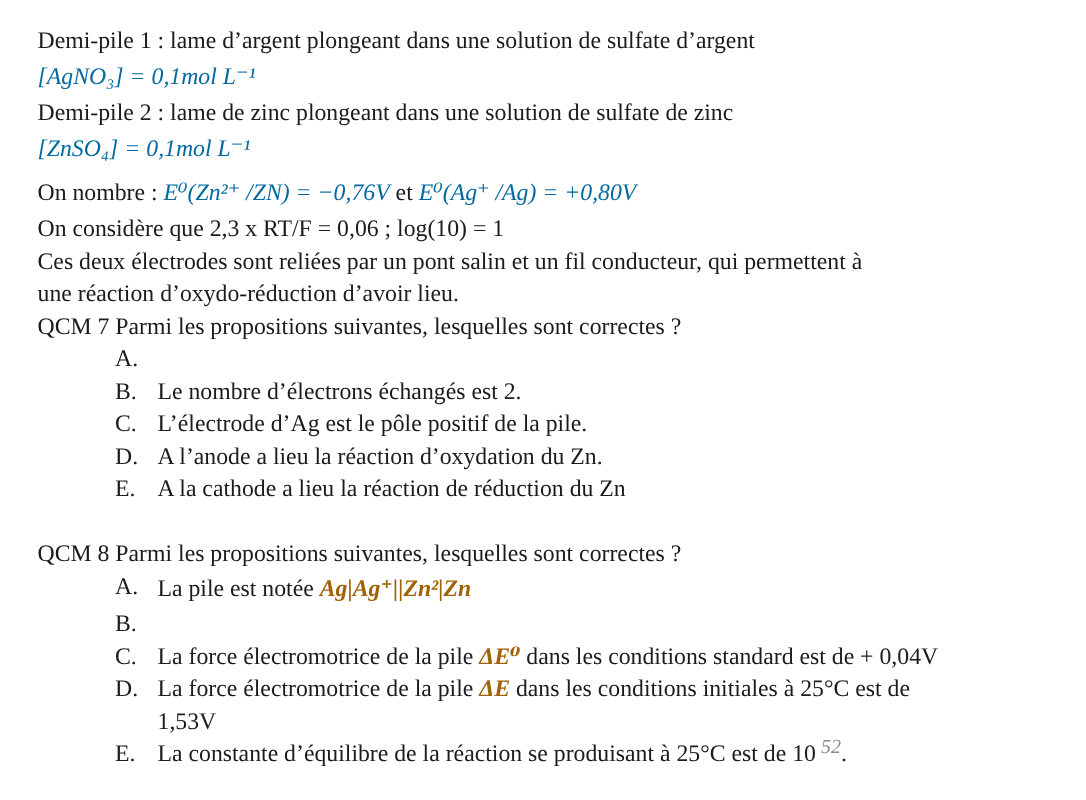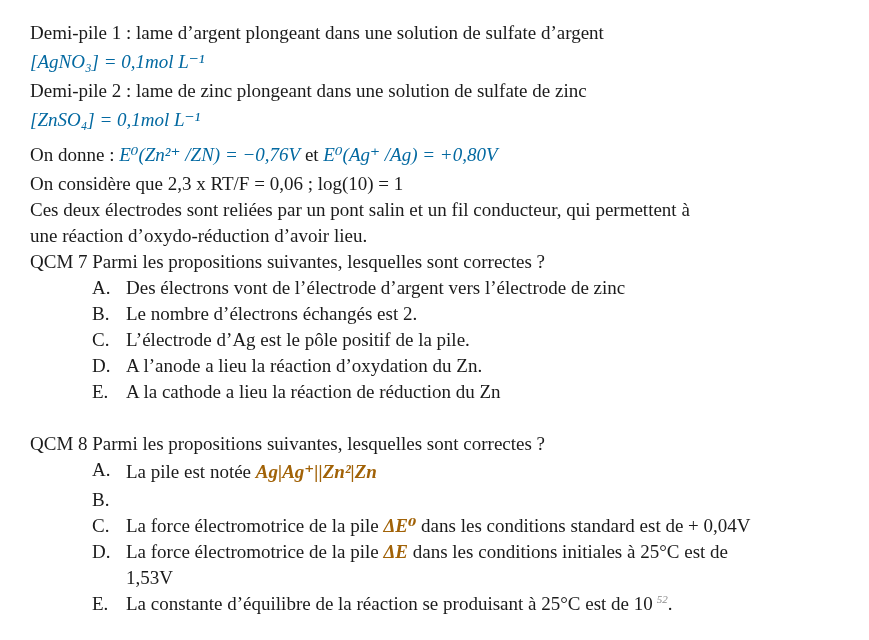--- a/index.html
+++ b/index.html
@@ -15,44 +15,44 @@
   .m { font-style: italic; }
   .m-dark { color: #0369a1; }
   .m-gray { color: #a16207; font-weight: bold; }
   .given-line { padding-top: 6px; padding-bottom: 3px; }
   .qcm7 { }
   .qcm8 { margin-top: 26px; }
   .item { position: relative; padding-left: 96px; min-height: 26px; }
   .item .label { position: absolute; left: 62px; top: 0; }
   .item-formula { padding-top: 2px; padding-bottom: 2px; }
   .sup {
-    font-size: 11px; vertical-align: super; line-height: 0;
+    font-size: 16px; vertical-align: super; line-height: 0;
     color: #8a8a8a; margin-left: 4px; font-style: italic;
   }
 </style>
 </head>
 <body>
 
 <div class="page">
 
   <div class="line">Demi-pile 1 : lame d’argent plongeant dans une solution de sulfate d’argent</div>
   <div class="line formula"><span class="m m-dark">[AgNO₃] = 0,1mol L⁻¹</span></div>
   <div class="line">Demi-pile 2 : lame de zinc plongeant dans une solution de sulfate de zinc</div>
   <div class="line formula"><span class="m m-dark">[ZnSO₄] = 0,1mol L⁻¹</span></div>
 
-  <div class="line given-line"><span>On donne :  </span><span class="m m-dark">E⁰(Zn²⁺ /ZN) = −0,76V</span><span>  et  </span><span class="m m-dark">E⁰(Ag⁺ /Ag) = +0,80V</span></div>
+  <div class="line given-line"><span>On nombre :  </span><span class="m m-dark">E⁰(Zn²⁺ /ZN) = −0,76V</span><span>  et  </span><span class="m m-dark">E⁰(Ag⁺ /Ag) = +0,80V</span></div>
 
   <div class="line">On considère que 2,3 x RT/F = 0,06 ; log(10) = 1</div>
   <div class="line">Ces deux électrodes sont reliées par un pont salin et un fil conducteur, qui permettent à</div>
   <div class="line">une réaction d’oxydo-réduction d’avoir lieu.</div>
 
   <div class="qcm7">
     <div class="line">QCM 7 Parmi les propositions suivantes, lesquelles sont correctes ?</div>
 
-    <div class="item"><span class="label">A.</span><span>Des électrons vont de l’électrode d’argent vers l’électrode de zinc</span></div>
+    <div class="item"><span class="label">A.</span></div>
 
     <div class="item"><span class="label">B.</span><span>Le nombre d’électrons échangés est 2.</span></div>
 
     <div class="item"><span class="label">C.</span><span>L’électrode d’Ag est le pôle positif de la pile.</span></div>
 
     <div class="item"><span class="label">D.</span><span>A l’anode a lieu la réaction d’oxydation du Zn.</span></div>
 
     <div class="item"><span class="label">E.</span><span>A la cathode a lieu la réaction de réduction du Zn</span></div>
   </div>
 

